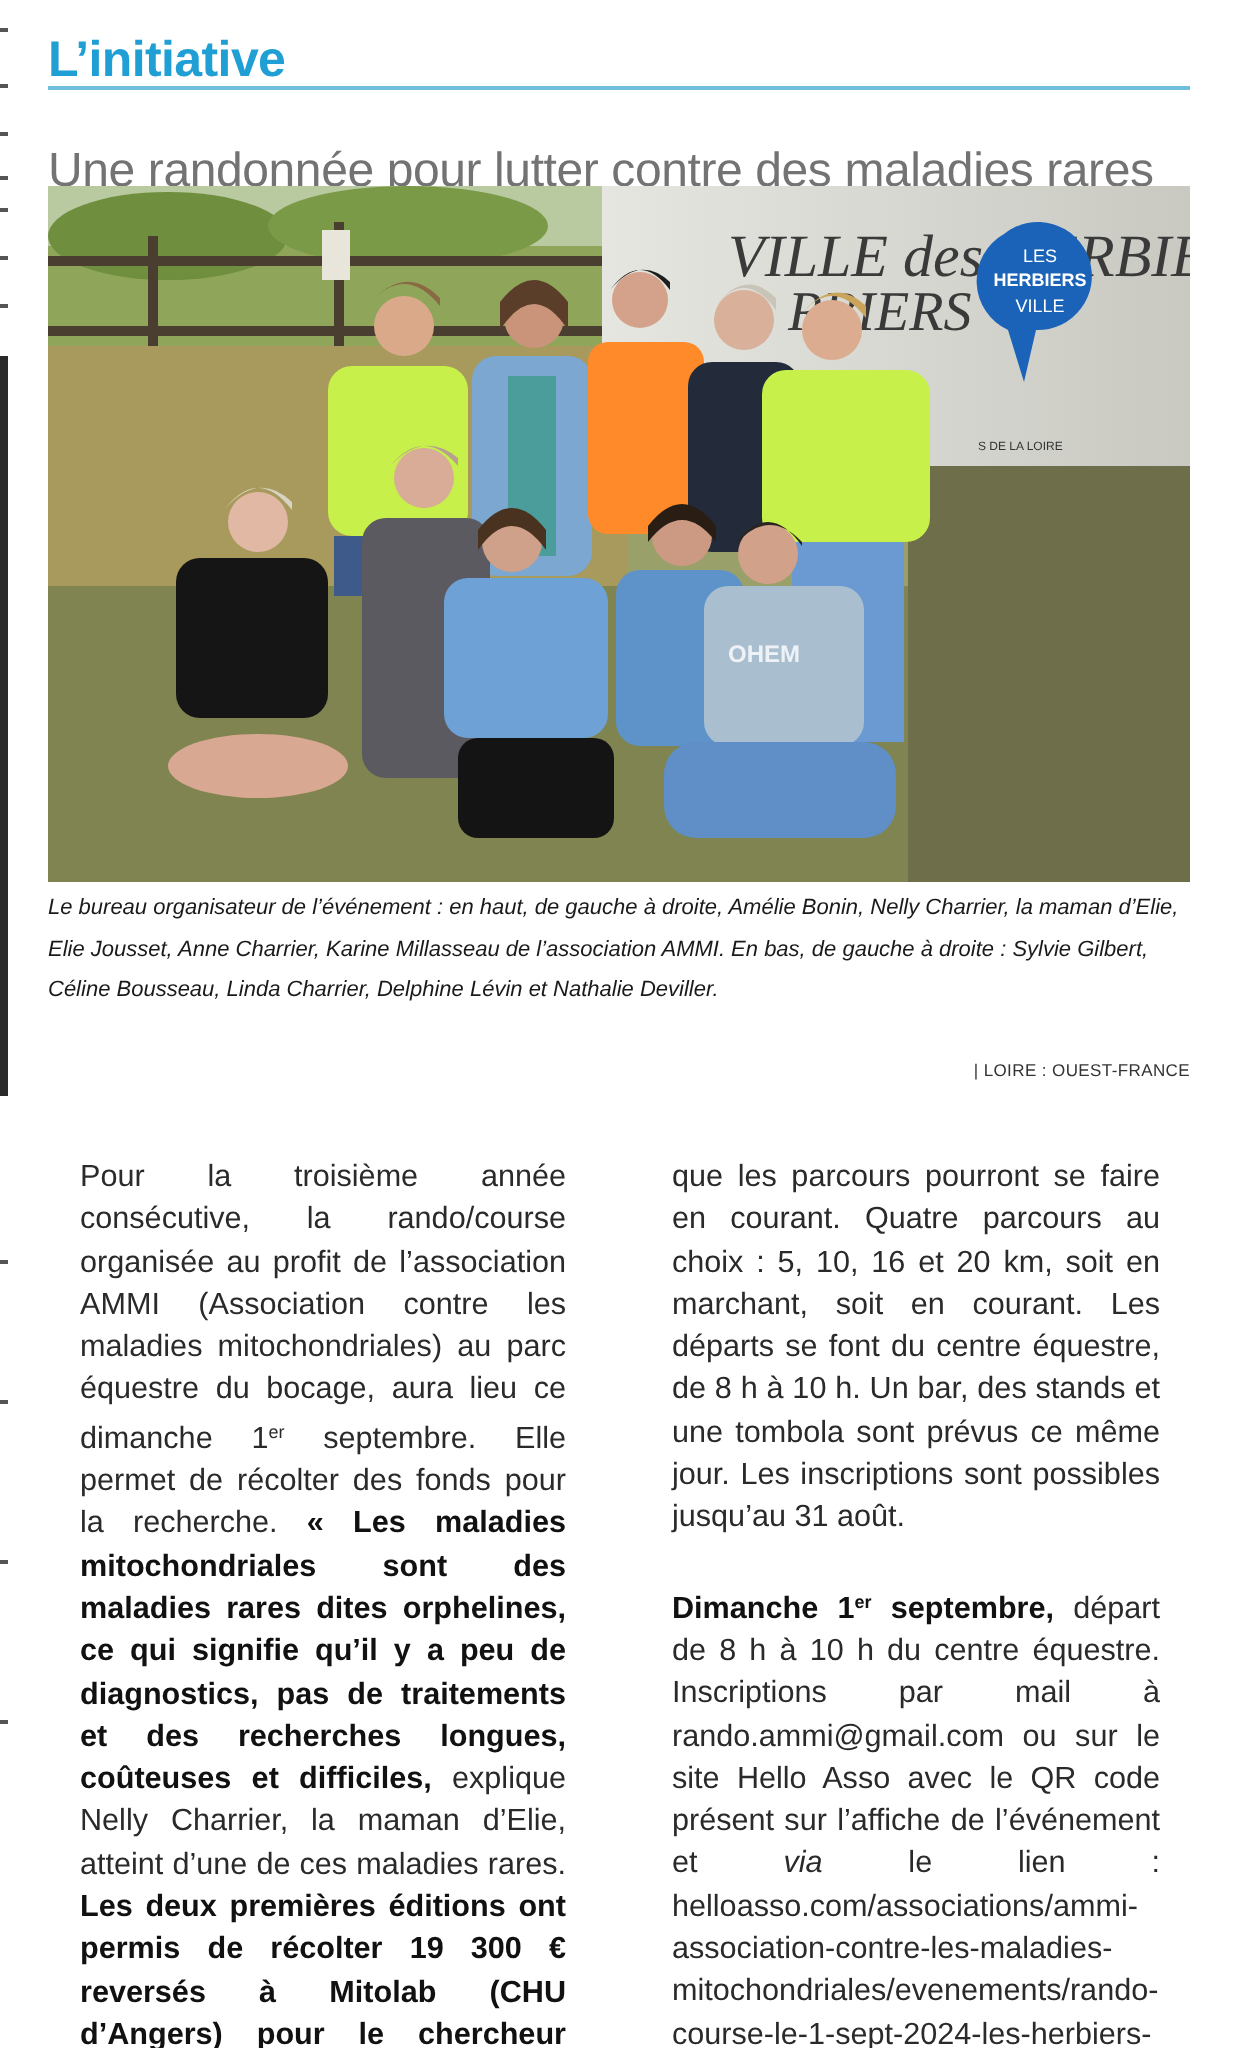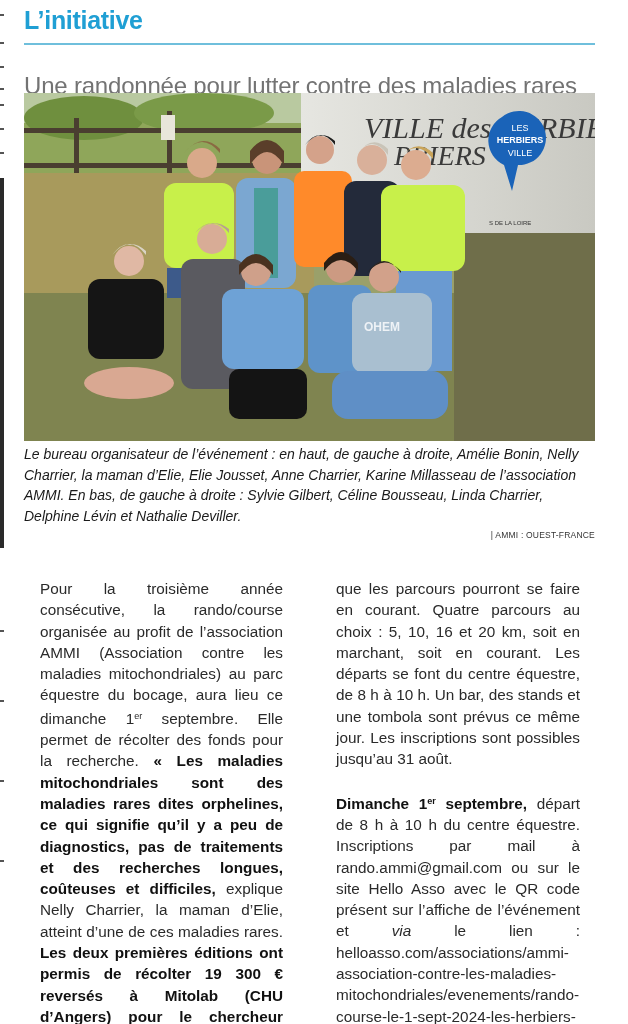--- a/index.html
+++ b/index.html
@@ -5,38 +5,38 @@
   * { margin: 0; padding: 0; box-sizing: border-box; }
   html, body { width: 628px; height: 1024px; background: #ffffff; overflow: hidden; }
   body { position: relative; font-family: "Liberation Sans", sans-serif; color: #222; }
 
   
   .gutter { position: absolute; left: 0; top: 0; width: 8px; height: 1024px; }
   .gutter .frag { position: absolute; left: 0; width: 4px; height: 2px; background: #555; }
   .gutter .bar { position: absolute; left: 0; top: 178px; width: 4px; height: 370px; background: #2a2a2a; }
 
   .section-label {
-    position: absolute; left: 24px; top: 6px;
+    position: absolute; left: 24px; top: 16px;
     font-size: 25px; font-weight: bold; color: #1f9fd4; letter-spacing: -0.3px;
   }
   .rule { position: absolute; left: 24px; top: 43px; width: 571px; height: 2px; background: #6fbfdc; }
   .headline {
     position: absolute; left: 24px; top: 52px;
     font-size: 24px; color: #737373; letter-spacing: -0.2px; margin-top: 20px;
   }
 
   .photo {
     position: absolute; left: 24px; top: 93px; width: 571px; height: 348px;
     overflow: hidden; background: #8a8a5c;
   }
   .photo svg { display: block; }
 
   .caption {
     position: absolute; left: 24px; top: 444px; width: 575px;
-    font-size: 14px; line-height: 20.5px; font-style: italic; color: #1a1a1a;
+    font-size: 11px; line-height: 20.5px; font-style: italic; color: #1a1a1a;
   }
   .credit {
     position: absolute; right: 33px; top: 530px;
     font-size: 8.5px; color: #333; letter-spacing: 0.2px;
   }
 
   .col {
     position: absolute; top: 562px; width: 275px;
     font-size: 15.3px; line-height: 21.3px; color: #2a2a2a;
     text-align: justify;
@@ -152,21 +152,21 @@
 
     <circle cx="360" cy="184" r="15" fill="#d2a18a"></circle>
     <path d="M343 180 q17 -24 34 0 l0 -2 q-17 -18 -34 2z" fill="#2a2420"></path>
     <rect x="328" y="200" width="80" height="80" rx="12" fill="#a9bfd0"></rect>
     <text x="340" y="238" font-size="12" fill="#eef2f6" font-weight="bold" font-family="Liberation Sans, sans-serif">OHEM</text>
     <rect x="308" y="278" width="116" height="48" rx="16" fill="#5f8fc6"></rect>
   </svg>
 </div>
 
 <div class="caption">Le bureau organisateur de l’événement : en haut, de gauche à droite, Amélie Bonin, Nelly Charrier, la maman d’Elie, Elie Jousset, Anne Charrier, Karine Millasseau de l’association AMMI. En bas, de gauche à droite : Sylvie Gilbert, Céline Bousseau, Linda Charrier, Delphine Lévin et Nathalie Deviller.</div>
-<div class="credit">| AMMI : OUEST-FRANCE</div>
+<div class="credit">| LOIRE : OUEST-FRANCE</div>
 
 <div class="col col-left">
   <p><span>Pour la troisième année consécutive, la rando/course organisée au profit de l’association AMMI (Association contre les maladies mitochondriales) au parc équestre du bocage, aura lieu ce dimanche 1</span><sup>er</sup><span> septembre. Elle permet de récolter des fonds pour la recherche. </span><b>« Les maladies mitochondriales sont des maladies rares dites orphelines, ce qui signifie qu’il y a peu de diagnostics, pas de traitements et des recherches longues, coûteuses et difficiles,</b><span> explique Nelly Charrier, la maman d’Elie, atteint d’une de ces maladies rares. </span><b>Les deux premières éditions ont permis de récolter 19 300 € reversés à Mitolab (CHU d’Angers) pour le chercheur Marco Spinazzi, dans le cadre de ses deux projets scientifiques sur les maladies mitochondriales. »</b></p>
   <p class="indent">La nouveauté cette année, c’est</p>
 </div>
 
 <div class="col col-right">
   <p>que les parcours pourront se faire en courant. Quatre parcours au choix : 5, 10, 16 et 20 km, soit en marchant, soit en courant. Les départs se font du centre équestre, de 8 h à 10 h. Un bar, des stands et une tombola sont prévus ce même jour. Les inscriptions sont possibles jusqu’au 31 août.</p>
   <p class="gap"><b><span>Dimanche 1</span><sup>er</sup><span> septembre,</span></b><span> départ de 8 h à 10 h du centre équestre. Inscriptions par mail à rando.ammi@gmail.com ou sur le site Hello Asso avec le QR code présent sur l’affiche de l’événement et </span><i>via</i><span> le lien : helloasso.com/associations/ammi-association-contre-les-maladies-mitochondriales/evenements/rando-course-le-1-sept-2024-les-herbiers-vendee. Il sera également possible de s’inscrire le jour même sur place.</span></p>
 </div>

